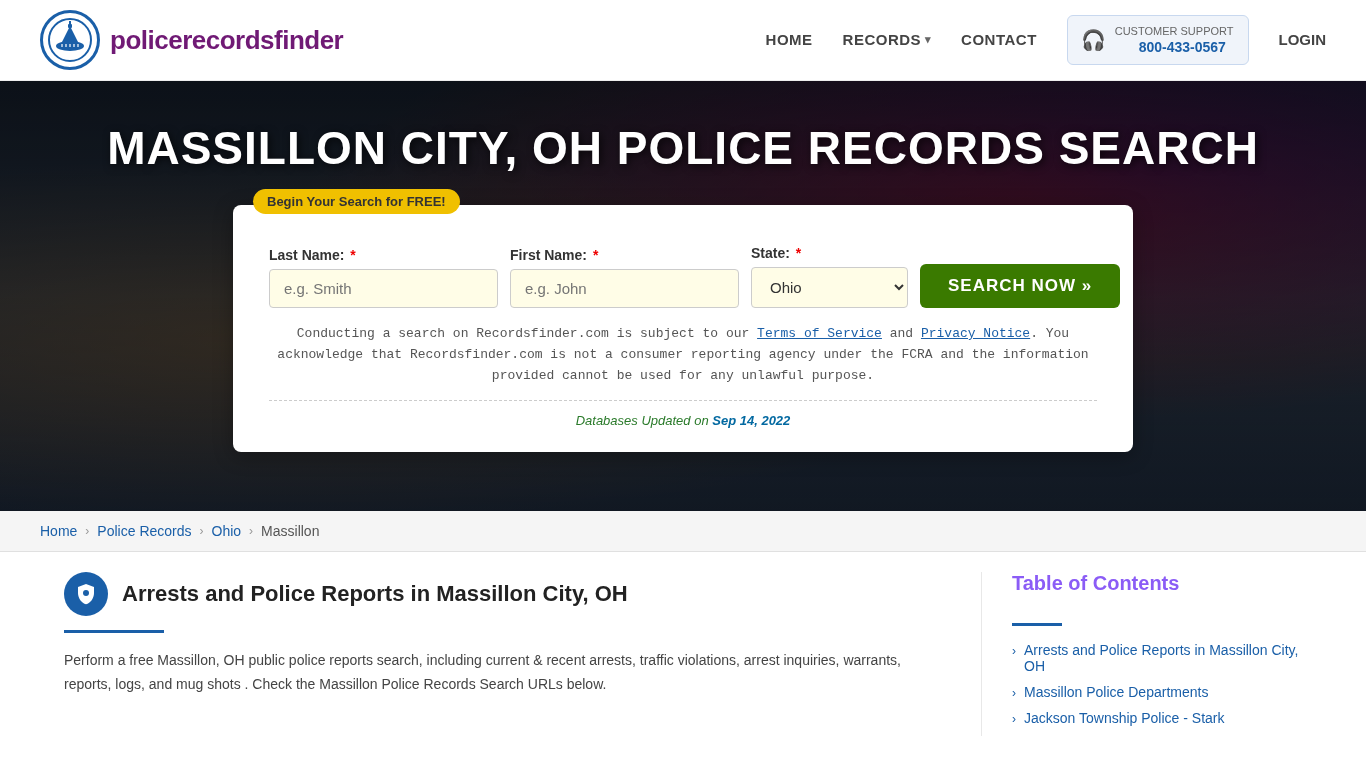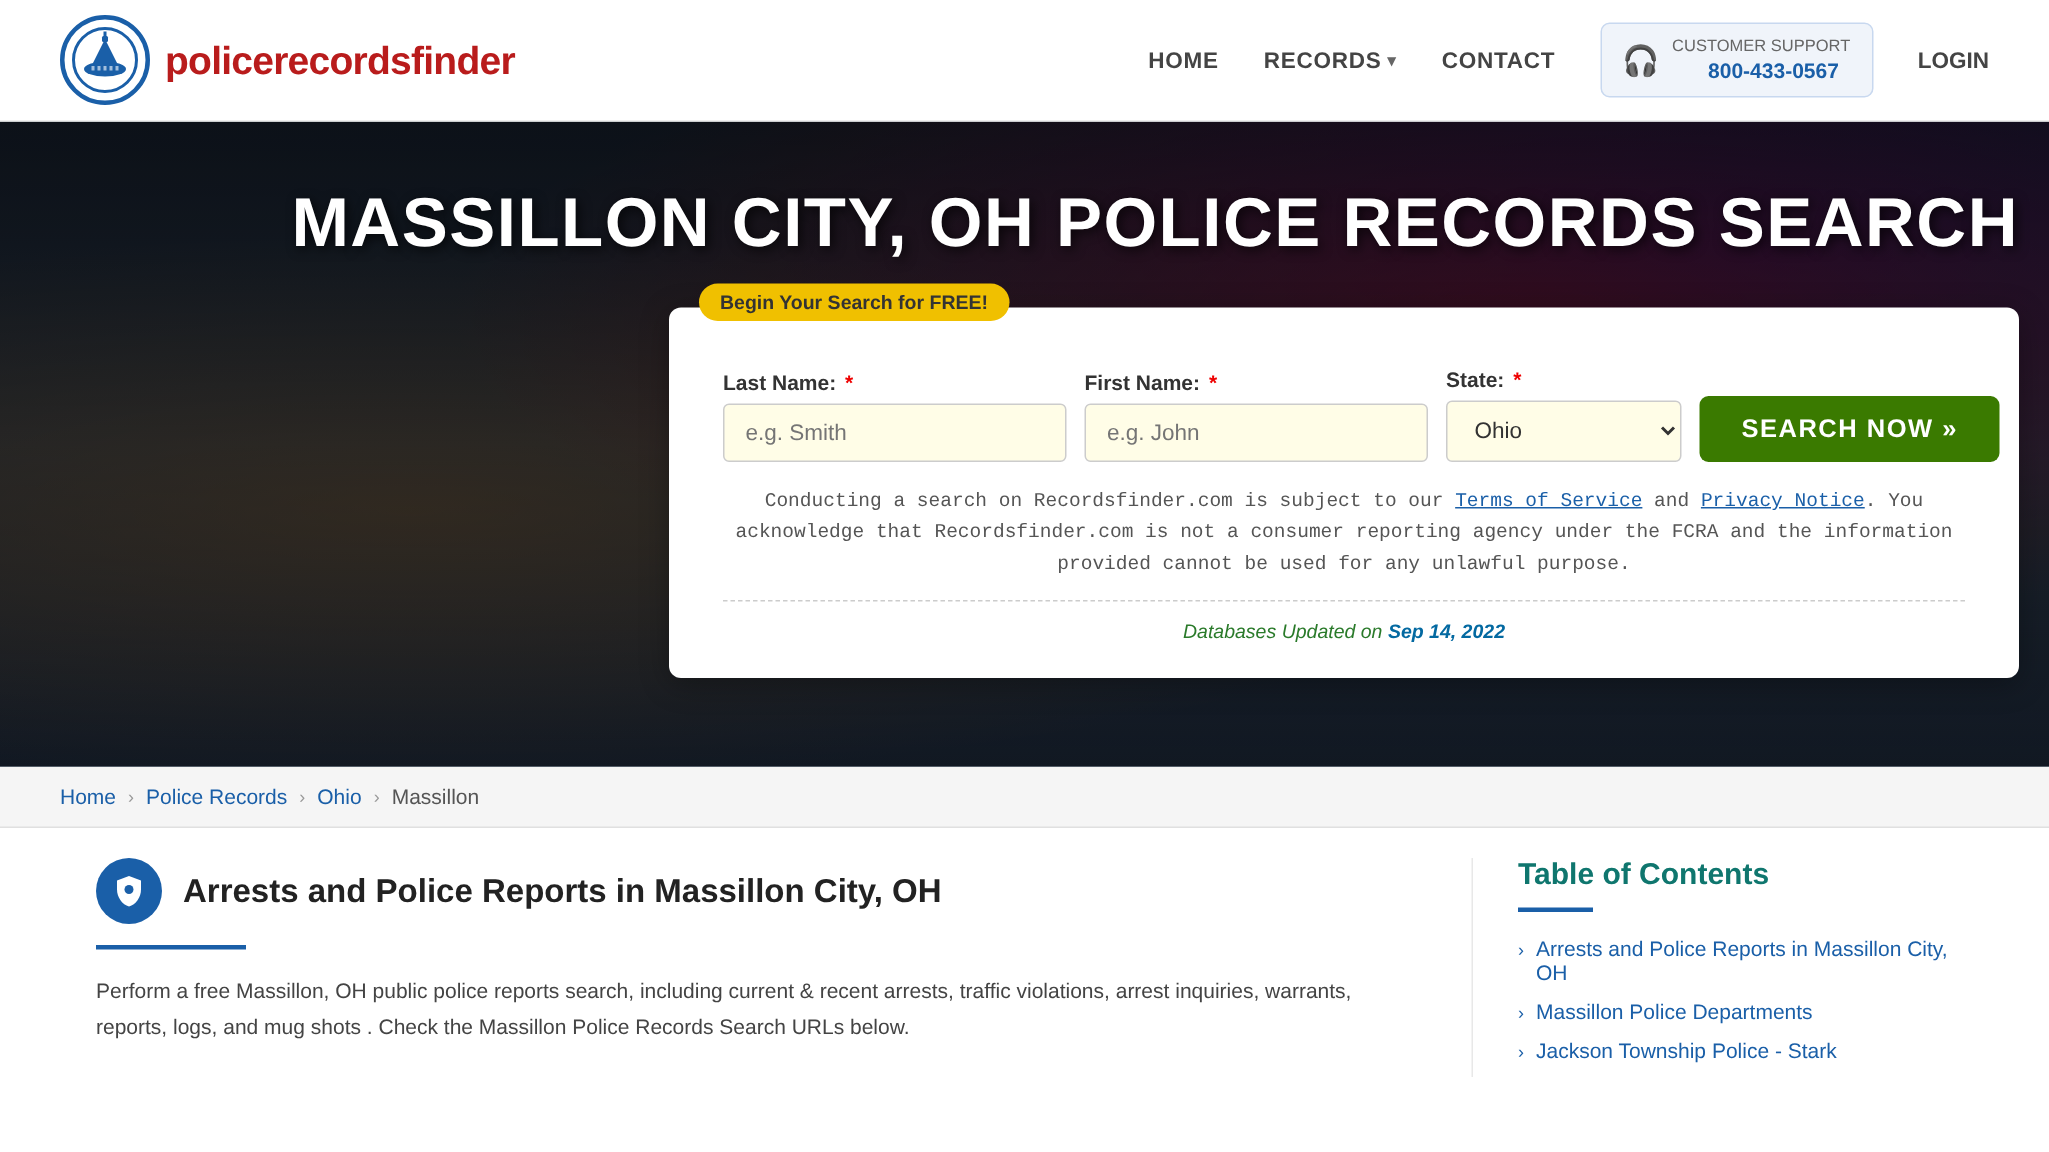--- a/index.html
+++ b/index.html
@@ -37,21 +37,21 @@
       height: 44px;
     }
     .logo-text {
       font-size: 26px;
       color: #1a5fa8;
       font-weight: 300;
       letter-spacing: -0.5px;
     }
     .logo-text span {
       font-weight: 900;
-      color: #b91c1c;
+      color: #701a75;
     }
     .nav {
       display: flex;
       align-items: center;
       gap: 30px;
     }
     .nav-link {
       color: #444;
       text-decoration: none;
       font-size: 15px;
@@ -102,21 +102,21 @@
     }
 
     
     .hero {
       position: relative;
       min-height: 430px;
       background: #1a2a3a;
       overflow: hidden;
       display: flex;
       flex-direction: column;
-      align-items: flex-end;
+      align-items: center;
       justify-content: flex-start;
       padding: 40px 20px 0;
     }
     .hero-bg {
       position: absolute;
       inset: 0;
       background: linear-gradient(to bottom, rgba(0,0,0,0.55) 0%, rgba(0,0,0,0.35) 100%);
       z-index: 1;
     }
     .hero-bg-img {
@@ -316,22 +316,22 @@
     }
     .section-body {
       font-size: 14px;
       color: #444;
       line-height: 1.7;
     }
     
     .toc-title {
       font-size: 20px;
       font-weight: 700;
-      color: #0f766e;
-      margin-bottom: 10px;
+      color: #8b5cf6;
+      margin-bottom: 28px;
     }
     .toc-underline {
       width: 50px;
       height: 3px;
       background: #1a5fa8;
       margin-bottom: 16px;
     }
     .toc-item {
       display: flex;
       align-items: flex-start;

